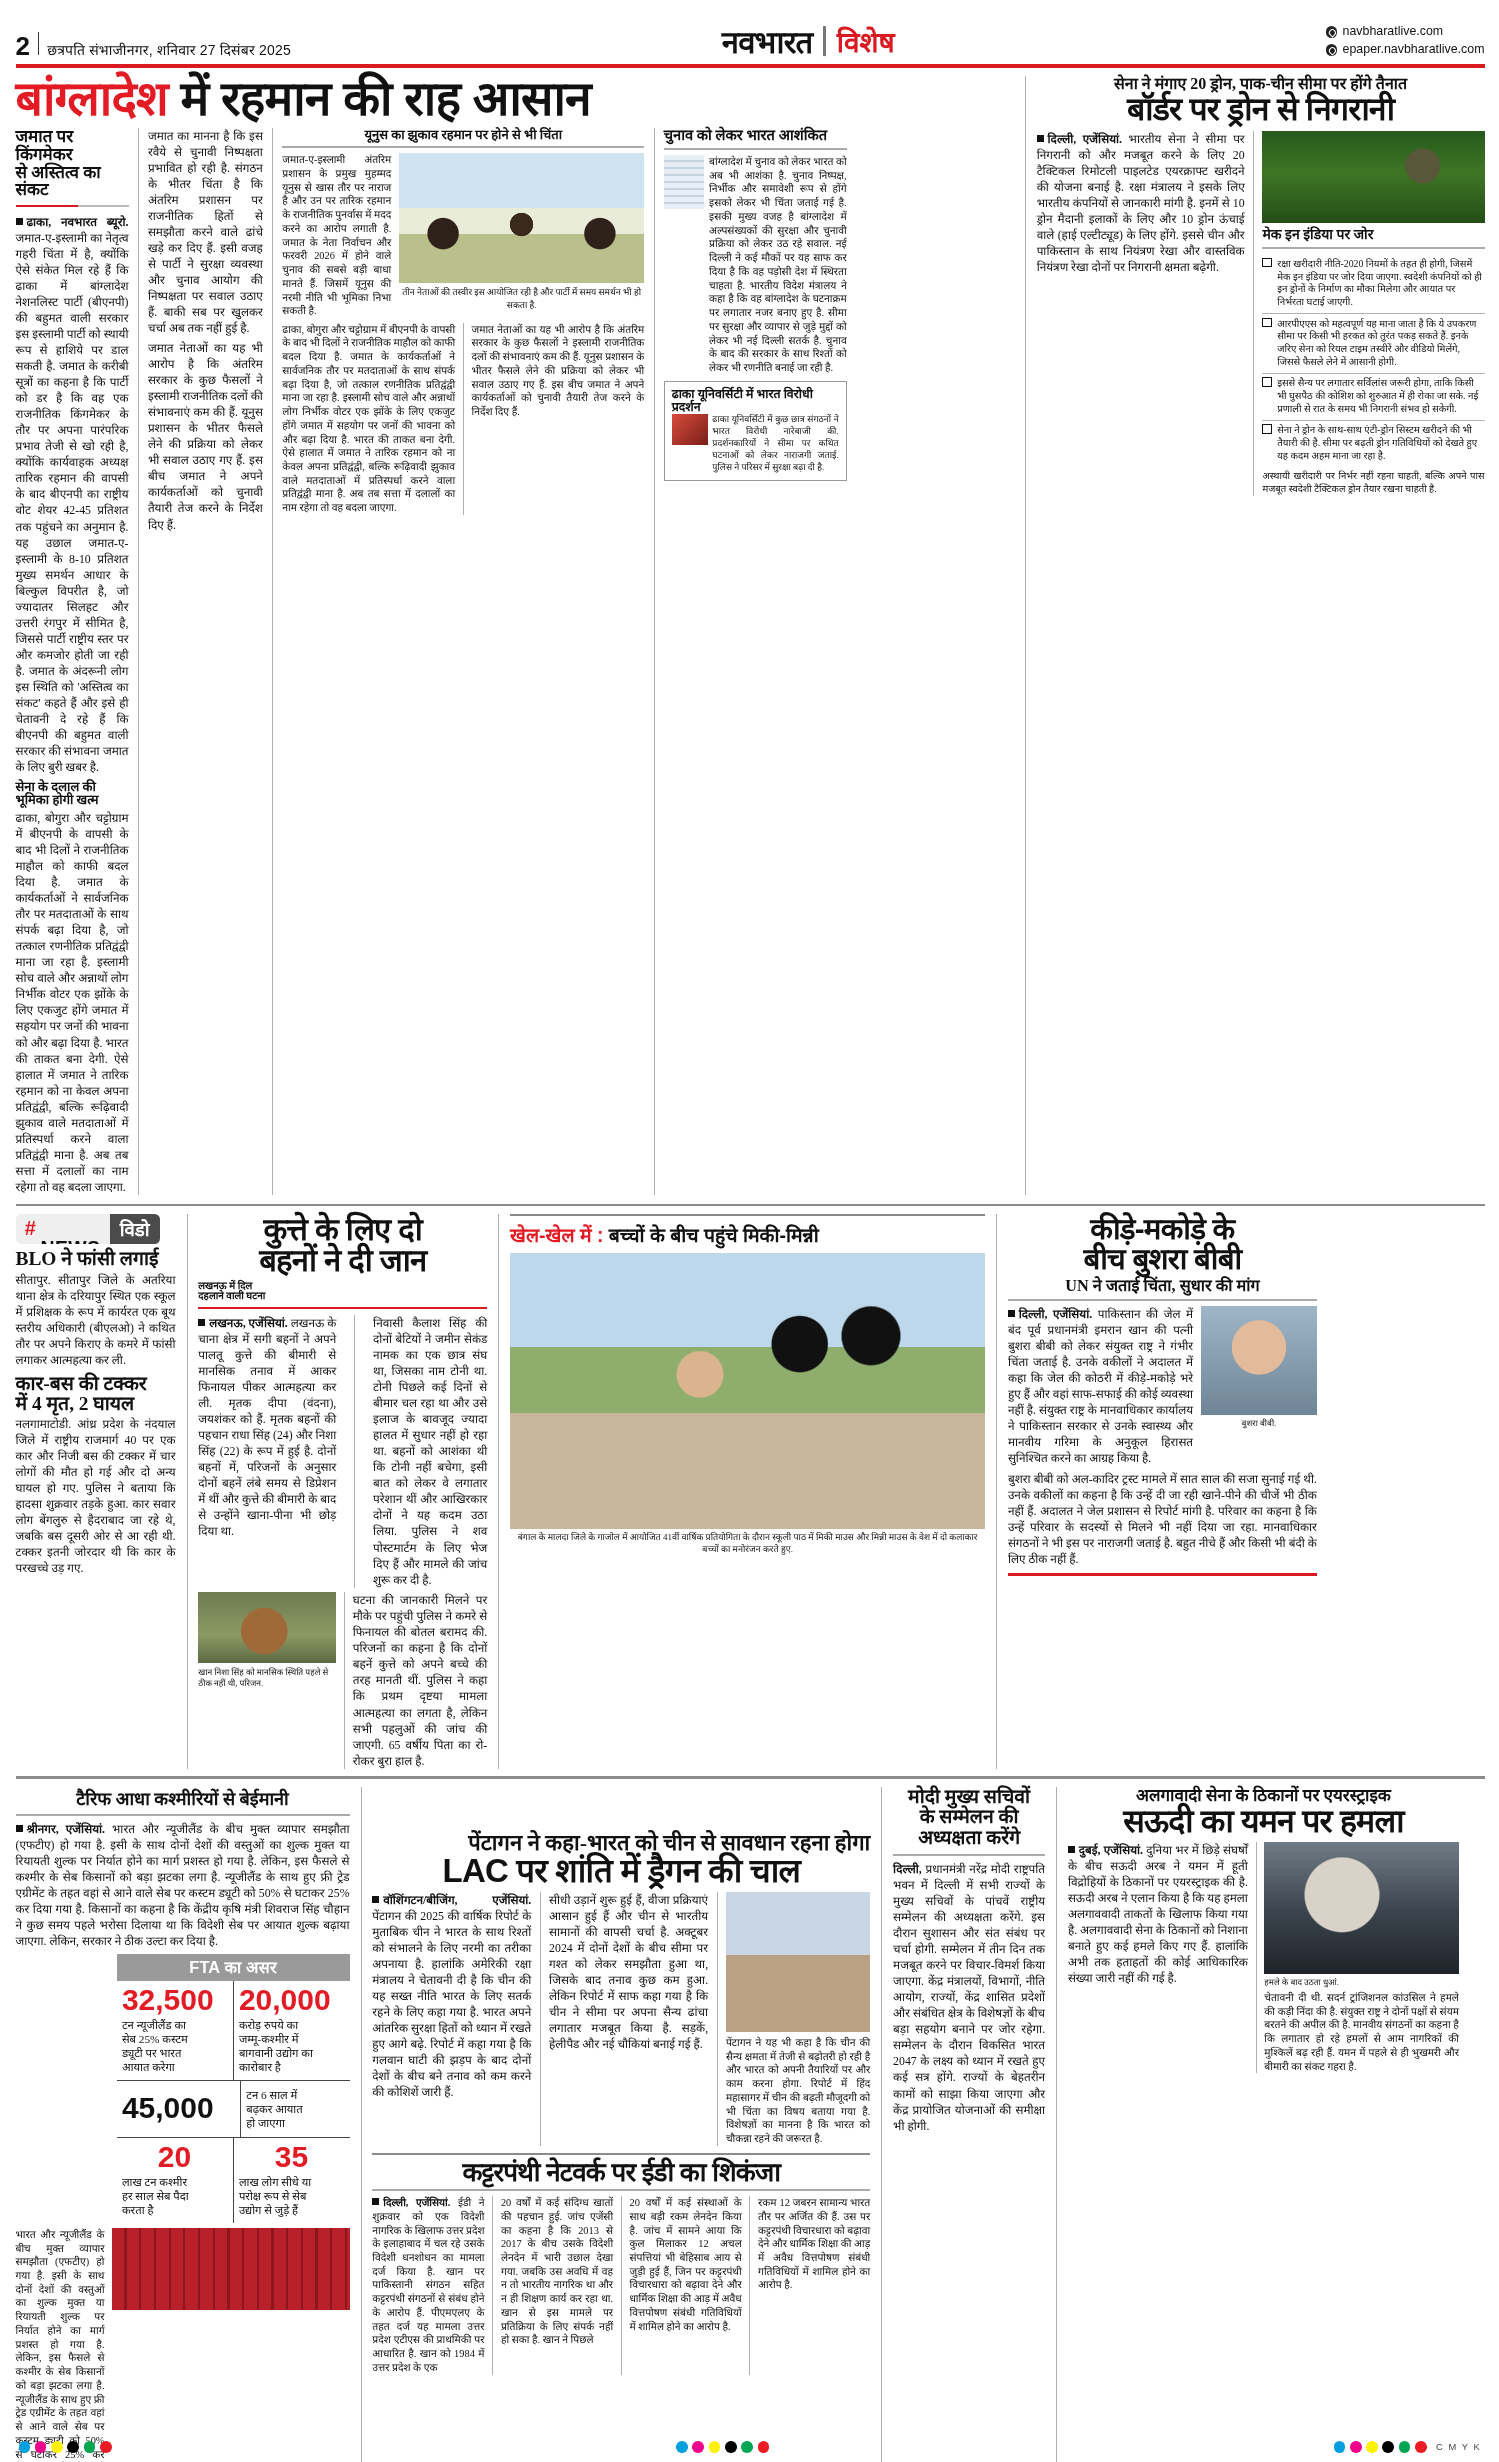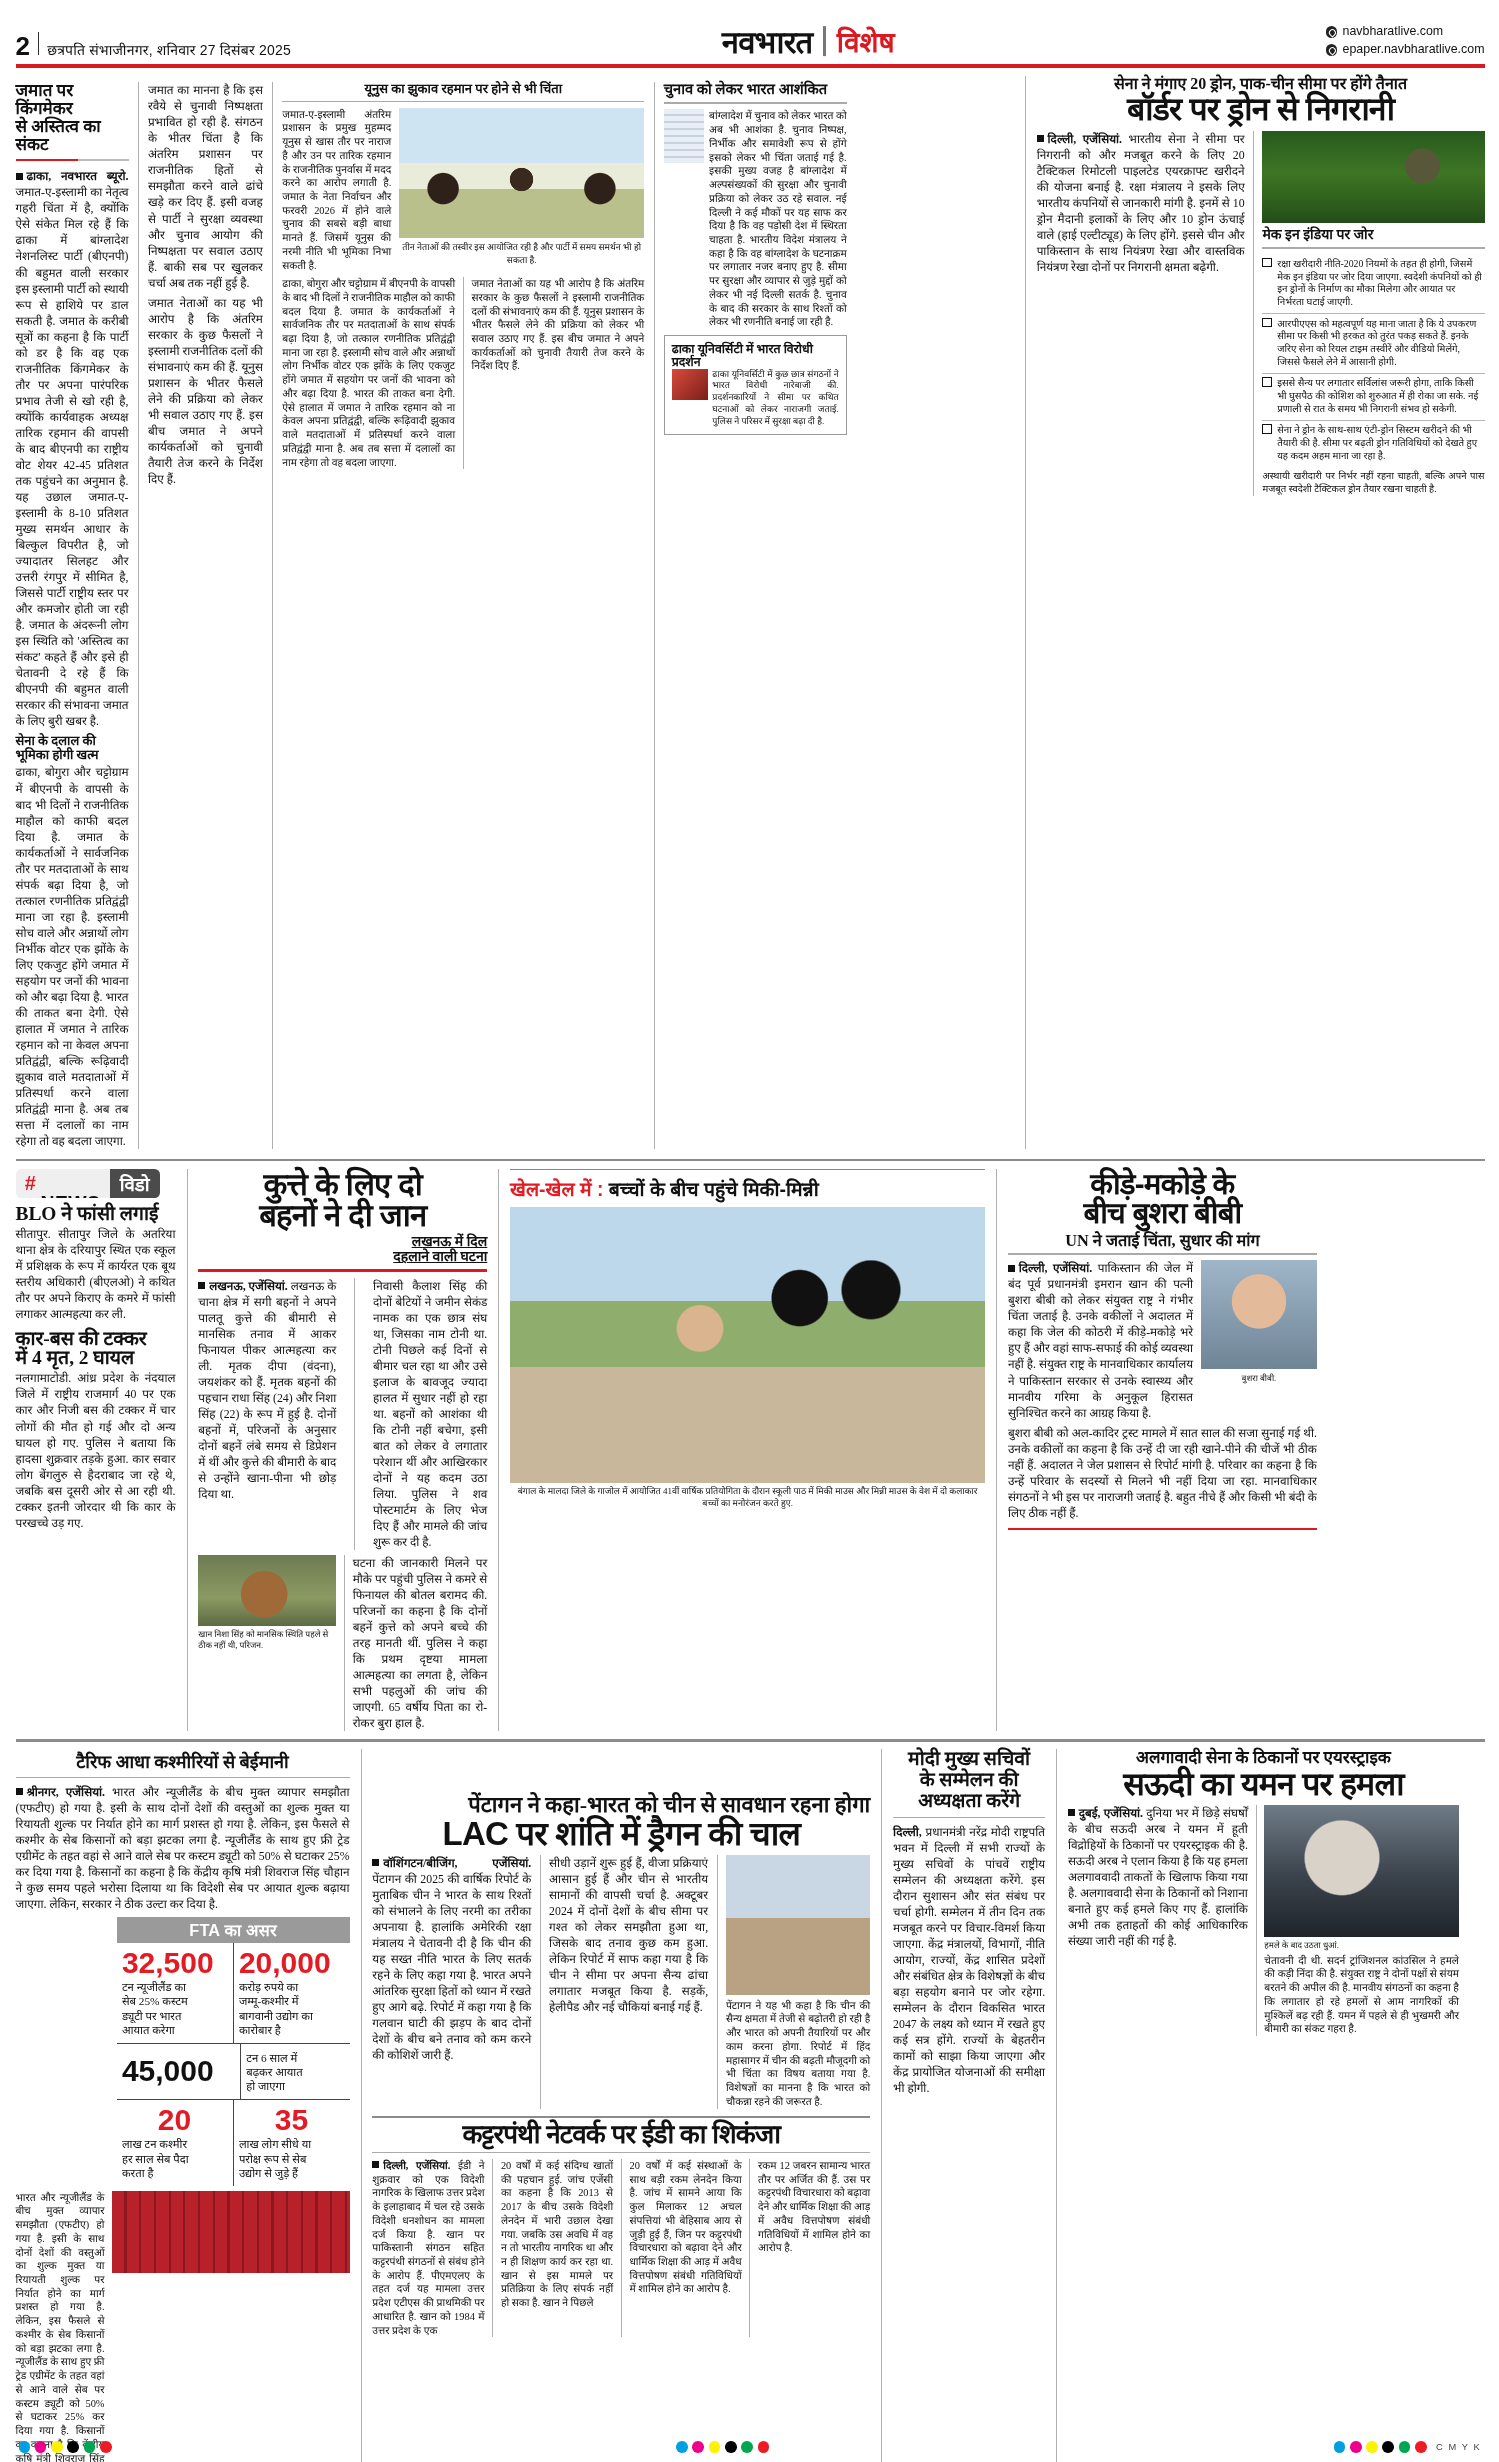--- a/index.html
+++ b/index.html
@@ -129,20 +129,24 @@
         <span class="globe"></span>
         <span>epaper.navbharatlive.com</span>
       </div>
     </div>
   </div>
   <div class="rule-red"></div>
 
   <div style="display:flex; gap:11px; margin-top:7.8px;">
 
     <div style="width:1001px;">
+      <div class="hl-mega" style="font-size:48px; white-space:nowrap;">
+        <span style="color:#e21b24;">बांग्लादेश</span>
+        <span>में रहमान की राह आसान</span>
+      </div>
 
       <div style="display:flex; gap:9.3px; margin-top:6.2px;">
 
         <div style="width:113px;">
           <div class="hl" style="font-size:17px; white-space:pre-line;">जमात पर किंगमेकर
 से अस्तित्व का संकट</div>
           <div class="redline-half"></div>
           <p class="body-txt"><span class="dateline-sq"></span><b>ढाका, नवभारत ब्यूरो.</b> <span>जमात-ए-इस्लामी का नेतृत्व गहरी चिंता में है, क्योंकि ऐसे संकेत मिल रहे हैं कि ढाका में बांग्लादेश नेशनलिस्ट पार्टी (बीएनपी) की बहुमत वाली सरकार इस इस्लामी पार्टी को स्थायी रूप से हाशिये पर डाल सकती है. जमात के करीबी सूत्रों का कहना है कि पार्टी को डर है कि वह एक राजनीतिक किंगमेकर के तौर पर अपना पारंपरिक प्रभाव तेजी से खो रही है, क्योंकि कार्यवाहक अध्यक्ष तारिक रहमान की वापसी के बाद बीएनपी का राष्ट्रीय वोट शेयर 42-45 प्रतिशत तक पहुंचने का अनुमान है. यह उछाल जमात-ए-इस्लामी के 8-10 प्रतिशत मुख्य समर्थन आधार के बिल्कुल विपरीत है, जो ज्यादातर सिलहट और उत्तरी रंगपुर में सीमित है, जिससे पार्टी राष्ट्रीय स्तर पर और कमजोर होती जा रही है. जमात के अंदरूनी लोग इस स्थिति को 'अस्तित्व का संकट' कहते हैं और इसे ही चेतावनी दे रहे हैं कि बीएनपी की बहुमत वाली सरकार की संभावना जमात के लिए बुरी खबर है.</span></p>
           <div class="hl" style="font-size:13px; margin-top:4.7px;">सेना के दलाल की भूमिका होगी खत्म</div>
           <p class="body-txt" style="margin-top:3.1px;">ढाका, बोगुरा और चट्टोग्राम में बीएनपी के वापसी के बाद भी दिलों ने राजनीतिक माहौल को काफी बदल दिया है. जमात के कार्यकर्ताओं ने सार्वजनिक तौर पर मतदाताओं के साथ संपर्क बढ़ा दिया है, जो तत्काल रणनीतिक प्रतिद्वंद्वी माना जा रहा है. इस्लामी सोच वाले और अन्नाथों लोग निर्भीक वोटर एक झोंके के लिए एकजुट होंगे जमात में सहयोग पर जनों की भावना को और बढ़ा दिया है. भारत की ताकत बना देगी. ऐसे हालात में जमात ने तारिक रहमान को ना केवल अपना प्रतिद्वंद्वी, बल्कि रूढ़िवादी झुकाव वाले मतदाताओं में प्रतिस्पर्धा करने वाला प्रतिद्वंद्वी माना है. अब तब सत्ता में दलालों का नाम रहेगा तो वह बदला जाएगा.</p>
@@ -247,21 +251,21 @@
       <p class="body-txt" style="margin-top:2.3px;">सीतापुर. सीतापुर जिले के अतरिया थाना क्षेत्र के दरियापुर स्थित एक स्कूल में प्रशिक्षक के रूप में कार्यरत एक बूथ स्तरीय अधिकारी (बीएलओ) ने कथित तौर पर अपने किराए के कमरे में फांसी लगाकर आत्महत्या कर ली.</p>
       <div class="hl" style="font-size:19.4px; margin-top:6.2px; white-space:pre-line; line-height:1.02;">कार-बस की टक्कर
 में 4 मृत, 2 घायल</div>
       <p class="body-txt" style="margin-top:2.3px;">नलगामाटोडी. आंध्र प्रदेश के नंदयाल जिले में राष्ट्रीय राजमार्ग 40 पर एक कार और निजी बस की टक्कर में चार लोगों की मौत हो गई और दो अन्य घायल हो गए. पुलिस ने बताया कि हादसा शुक्रवार तड़के हुआ. कार सवार लोग बेंगलुरु से हैदराबाद जा रहे थे, जबकि बस दूसरी ओर से आ रही थी. टक्कर इतनी जोरदार थी कि कार के परखच्चे उड़ गए.</p>
     </div>
     <div class="vline"></div>
 
     <div style="width:289px;">
       <div class="hl-mega" style="font-size:31px; text-align:center; white-space:pre-line; line-height:1;">कुत्ते के लिए दो
 बहनों ने दी जान</div>
-      <div class="hl" style="font-size:14px; text-align:right; white-space:pre-line; margin-top:4.7px;text-decoration:underline;">लखनऊ में दिल
+      <div class="hl" style="font-size:10px; text-align:left; white-space:pre-line; margin-top:4.7px;">लखनऊ में दिल
 दहलाने वाली घटना</div>
       <div class="redline"></div>
       <div style="display:flex; gap:18px;">
         <div style="width:138px;">
           <p class="body-txt"><span class="dateline-sq"></span><b>लखनऊ, एजेंसियां.</b> <span>लखनऊ के चाना क्षेत्र में सगी बहनों ने अपने पालतू कुत्ते की बीमारी से मानसिक तनाव में आकर फिनायल पीकर आत्महत्या कर ली. मृतक दीपा (वंदना), जयशंकर को हैं. मृतक बहनों की पहचान राधा सिंह (24) और निशा सिंह (22) के रूप में हुई है. दोनों बहनों में, परिजनों के अनुसार दोनों बहनें लंबे समय से डिप्रेशन में थीं और कुत्ते की बीमारी के बाद से उन्होंने खाना-पीना भी छोड़ दिया था.</span></p>
         </div>
         <div class="vline"></div>
         <div style="flex:1;">
           <p class="body-txt">निवासी कैलाश सिंह की दोनों बेटियों ने जमीन सेकंड नामक का एक छात्र संघ था, जिसका नाम टोनी था. टोनी पिछले कई दिनों से बीमार चल रहा था और उसे इलाज के बावजूद ज्यादा हालत में सुधार नहीं हो रहा था. बहनों को आशंका थी कि टोनी नहीं बचेगा, इसी बात को लेकर वे लगातार परेशान थीं और आखिरकार दोनों ने यह कदम उठा लिया. पुलिस ने शव पोस्टमार्टम के लिए भेज दिए हैं और मामले की जांच शुरू कर दी है.</p>
         </div>

